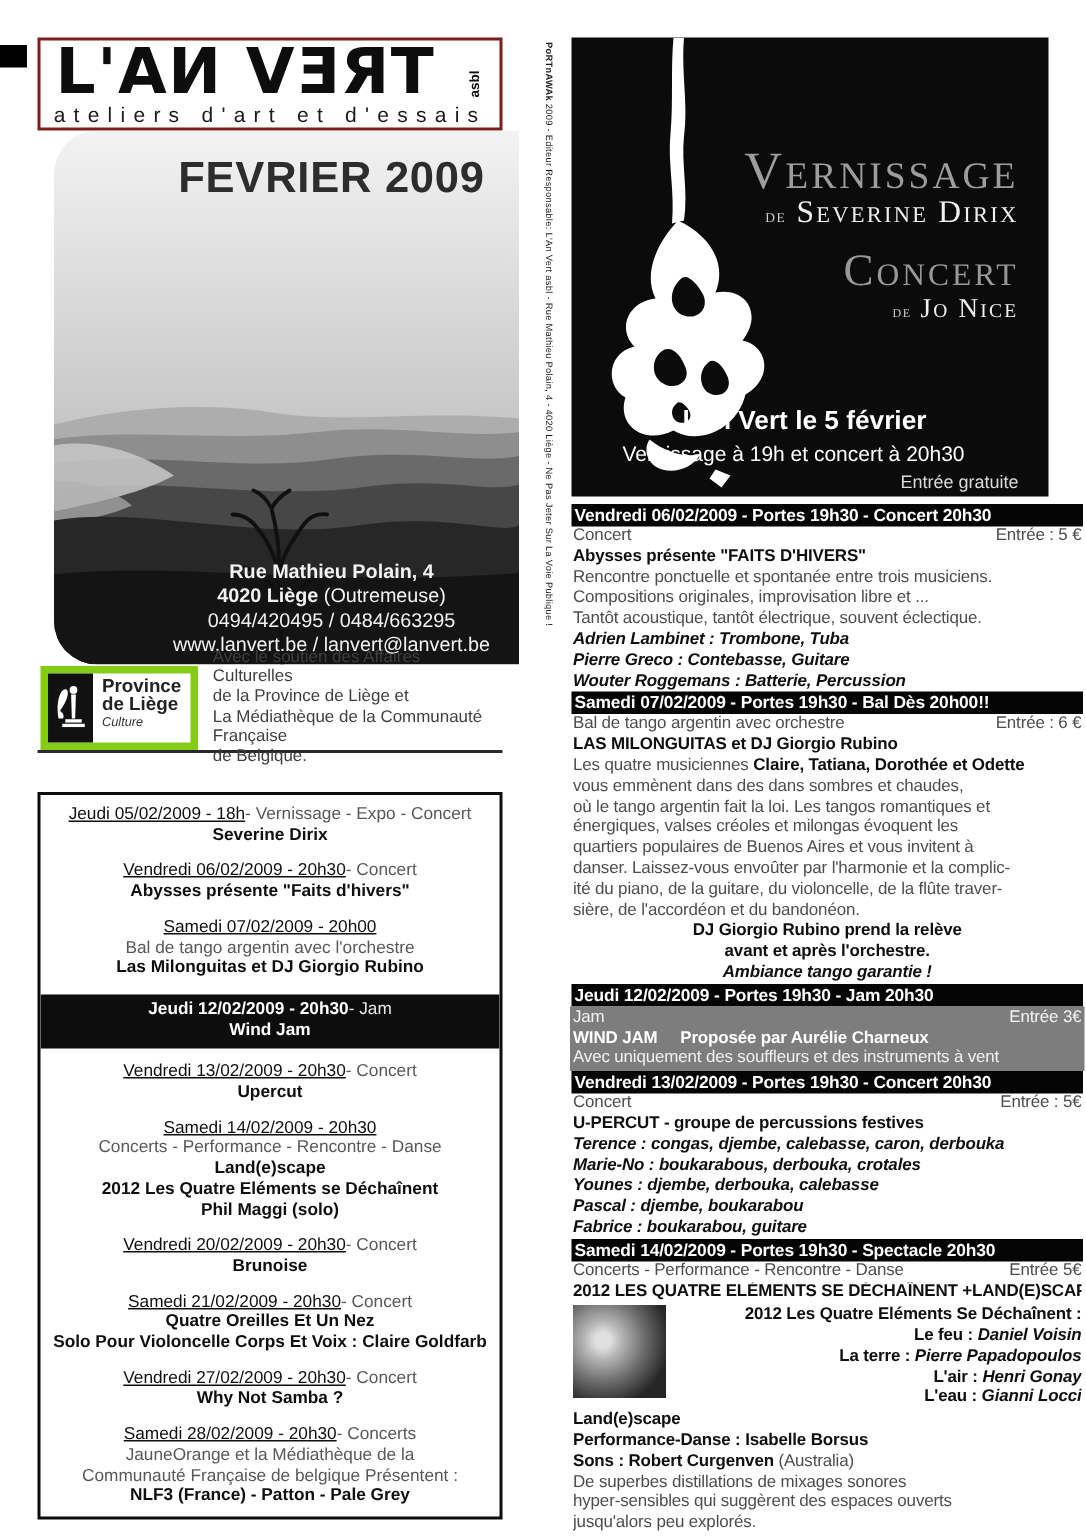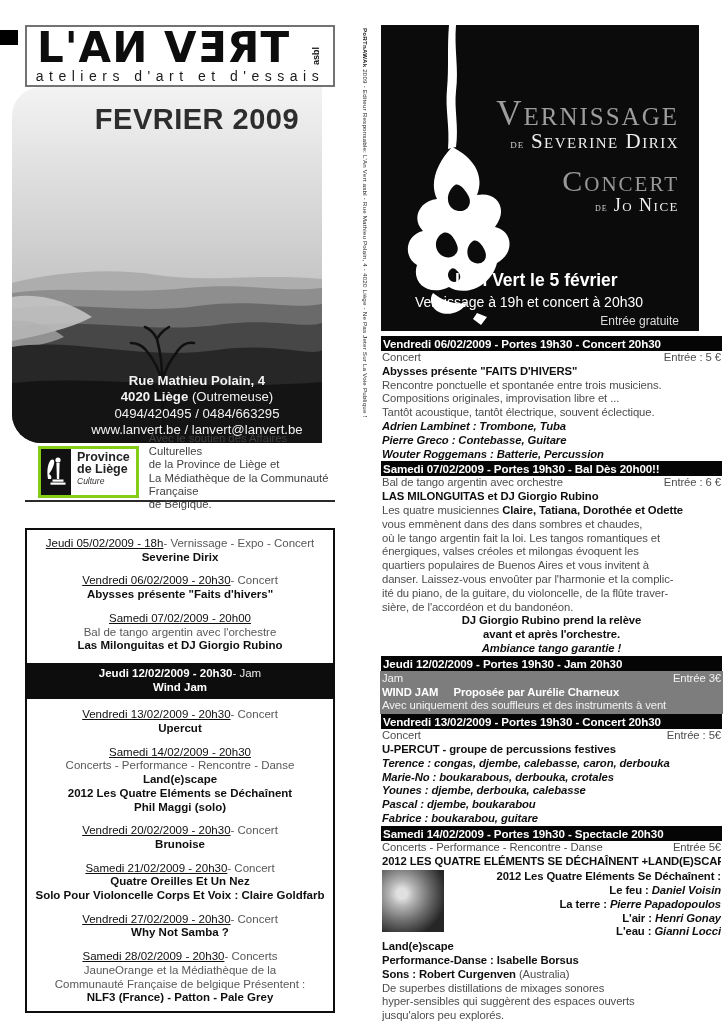--- a/index.html
+++ b/index.html
@@ -8,41 +8,41 @@
 
   
   .corner-box{position:absolute;left:0;top:30px;width:18px;height:15px;background:#000;}
 
   
   .imprint{position:absolute;left:369px;top:28px;transform:rotate(90deg);transform-origin:0 0;
            font-size:6.2px;color:#1a1a1a;white-space:nowrap;letter-spacing:.2px;}
   .imprint .imp-b{font-weight:bold;}
 
   
-  .masthead{position:absolute;left:25px;top:25px;width:306px;height:58px;border:2px solid #737373;
+  .masthead{position:absolute;left:25px;top:25px;width:306px;height:58px;border:2px solid #7f1d1d;
             background:#fff;overflow:hidden;}
   .logo-word{font-family:"DejaVu Sans",sans-serif;font-weight:bold;font-size:42px;line-height:40px;
              letter-spacing:1px;color:#0d0d0d;padding:1px 0 0 10px;white-space:nowrap;}
   .logo-asbl{position:absolute;right:8px;top:24px;transform:rotate(-90deg);transform-origin:center;
              font-size:9px;font-weight:bold;color:#0d0d0d;}
   .logo-sub{font-size:14px;letter-spacing:5.5px;color:#1a1a1a;text-align:center;line-height:16px;}
 
   
-  .cover{position:absolute;left:12px;top:87px;width:370px;height:356px;overflow:hidden;border-radius:29px;}
+  .cover{position:absolute;left:36px;top:87px;width:370px;height:356px;overflow:hidden;border-radius:29px;}
   .cover svg{position:absolute;left:0;top:0;}
   .cover-title{position:absolute;left:0;top:16px;width:100%;text-align:center;
                font-size:29px;font-weight:bold;letter-spacing:.5px;color:#2d2d2d;}
   .cover-address{position:absolute;left:0;bottom:5px;width:100%;text-align:center;
                  color:#f2f2f2;font-size:13.2px;line-height:16.2px;}
   .cover-address .b{font-weight:bold;}
 
   
   .support{position:absolute;left:25px;top:443px;width:310px;height:57px;border-bottom:2px solid #2a2a2a;
            display:flex;align-items:center;}
-  .prov-logo{display:flex;align-items:stretch;border:3px solid #84cc16;height:46px;margin-left:13px;}
+  .prov-logo{display:flex;align-items:stretch;border:5px solid #84cc16;height:46px;margin-left:2px;}
   .prov-emblem{width:30px;background:#111;display:flex;align-items:center;justify-content:center;}
   .prov-words{padding:2px 6px 0 6px;display:flex;flex-direction:column;justify-content:space-between;}
   .prov-name{font-weight:bold;font-size:12.5px;line-height:12.5px;color:#222;}
   .prov-culture{font-size:8.5px;color:#333;padding-bottom:15px;font-style:italic;}
   .support-text{margin-left:10px;font-size:11.3px;line-height:13.2px;color:#3f3f3f;}
 
   
   .sched{position:absolute;left:25px;top:528px;width:302px;border:2px solid #0d0d0d;background:#fff;
          padding:7px 2px 6px 2px;font-size:11.5px;line-height:13.7px;color:#585858;overflow:hidden;}
   .sched-item{margin-bottom:10px;text-align:center;}

